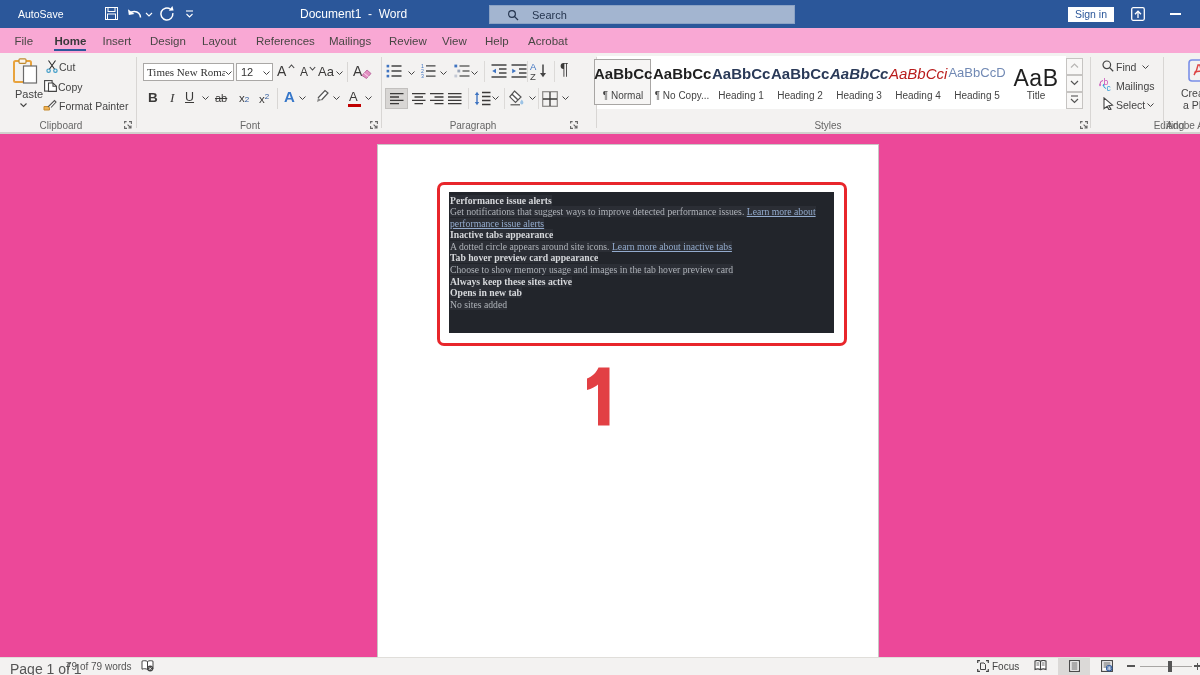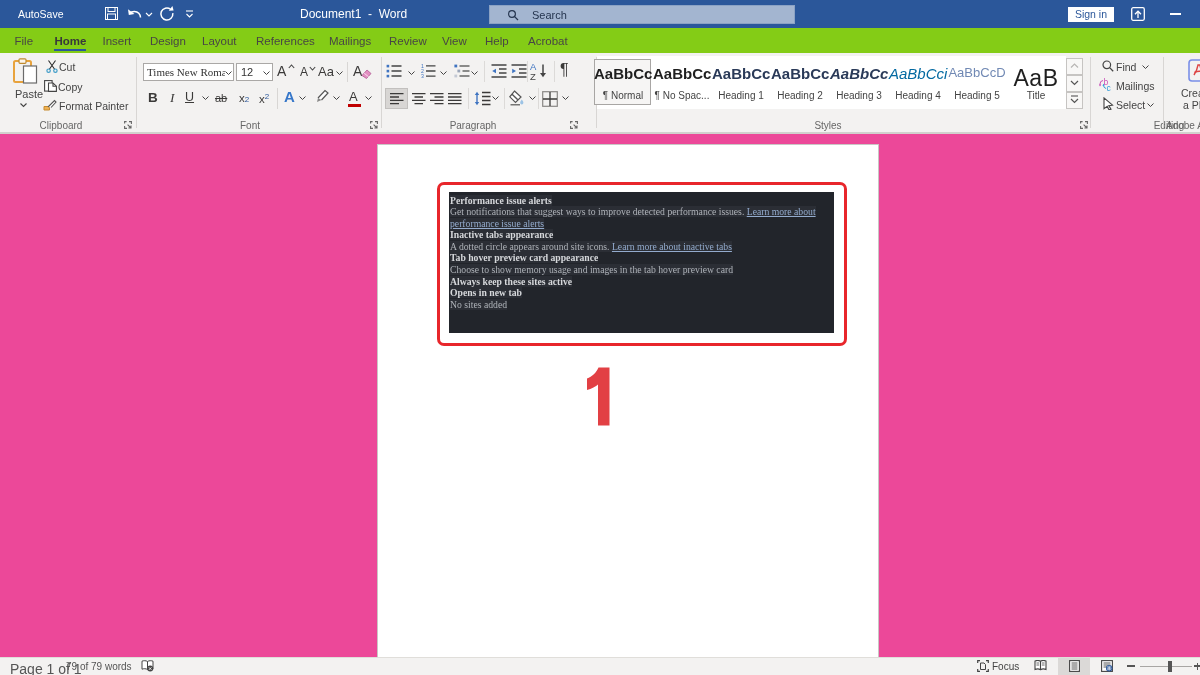--- a/index.html
+++ b/index.html
@@ -13,21 +13,21 @@
   #toggle { left:64px; top:8px; width:31px; height:12px; border:1px solid #000000; border-radius:6px;margin-top:36px; }
   #toggle .knob { position:absolute; left:2px; top:1.5px; width:7px; height:7px; background:#fff; border-radius:50%; }
   #toggle .off { position:absolute; left:12px; top:0.5px; font-size:8px; color:#fff; }
   #doctitle { left:300px; top:7px; width:200px; font-size:12px; color:#fff; }
   #searchbox { left:489px; top:5px; width:306px; height:19px; background:#a3b5d0; border:1px solid #8ba2c4; }
   #searchbox .stext { position:absolute; left:42px; top:3px; font-size:11px; color:#25354f; }
   #signin { left:1068px; top:7px; width:46px; height:15px; background:#fff; font-size:10.5px; color:#2b579a; text-align:center; line-height:15px; }
   #minimize { left:1170px; top:13px; width:11px; height:1.6px; background:#fff; }
 
   
-  #tabrow { left:0; top:28px; width:1200px; height:25px; background:#84cc16; }
+  #tabrow { left:0; top:28px; width:1200px; height:25px; background:#f9a8d4; }
   .tab { position:absolute; top:6.5px; font-size:11.5px; color:#484644; white-space:nowrap; }
   #hometab { font-weight:700; color:#38383a; }
   #homeunderline { left:54px; top:48.5px; width:32px; height:2.4px; background:#2b579a; }
 
   
   #ribbon { left:0; top:53px; width:1200px; height:79px; background:#f3f2f1; }
   #ribbonline { left:0; top:132px; width:1200px; height:2px; background:#d2d0ce; }
   .gdiv { position:absolute; top:4px; width:1px; height:71px; background:#d8d6d4; }
   .glabel { position:absolute; top:67px; font-size:10px; color:#666; text-align:center; }
   .rtext { position:absolute; font-size:10.5px; color:#444; white-space:nowrap; }
@@ -308,36 +308,36 @@
 
 <div class="abs" style="left:597px;top:56px;width:469px;height:53px;background:#fff"></div>
 <div class="abs" style="left:594px;top:58.5px;width:57px;height:46px;background:#f6f5f4;border:1px solid #a8a6a4"></div>
 <div class="abs" id="styles">
   <div class="scell" style="left:594px">
       <div class="samp" style="color:#1f1f1f;font-weight:600">AaBbCc</div>
       <div class="slab">¶ Normal</div>
     </div>
   <div class="scell" style="left:653px">
       <div class="samp" style="color:#1f1f1f;font-weight:600">AaBbCc</div>
-      <div class="slab">¶ No Spac...</div>
+      <div class="slab">¶ No Copy...</div>
     </div>
   <div class="scell" style="left:712px">
       <div class="samp" style="color:#2a3a58;font-weight:600">AaBbCc</div>
       <div class="slab">Heading 1</div>
     </div>
   <div class="scell" style="left:771px">
       <div class="samp" style="color:#2a3a58;font-weight:600">AaBbCc</div>
       <div class="slab">Heading 2</div>
     </div>
   <div class="scell" style="left:830px">
       <div class="samp" style="color:#2a3a58;font-weight:700;font-style:italic">AaBbCc</div>
       <div class="slab">Heading 3</div>
     </div>
   <div class="scell" style="left:889px">
-      <div class="samp" style="color:#0369a1;font-style:italic">AaBbCci</div>
+      <div class="samp" style="color:#b91c1c;font-style:italic">AaBbCci</div>
       <div class="slab">Heading 4</div>
     </div>
   <div class="scell" style="left:948px">
       <div class="samp" style="color:#7189b4;font-size:13px">AaBbCcD</div>
       <div class="slab">Heading 5</div>
     </div>
   <div class="scell" style="left:1007px">
       <div class="samp" style="color:#1f1f1f;font-size:23px;letter-spacing:0.5px">AaB</div>
       <div class="slab">Title</div>
     </div>

